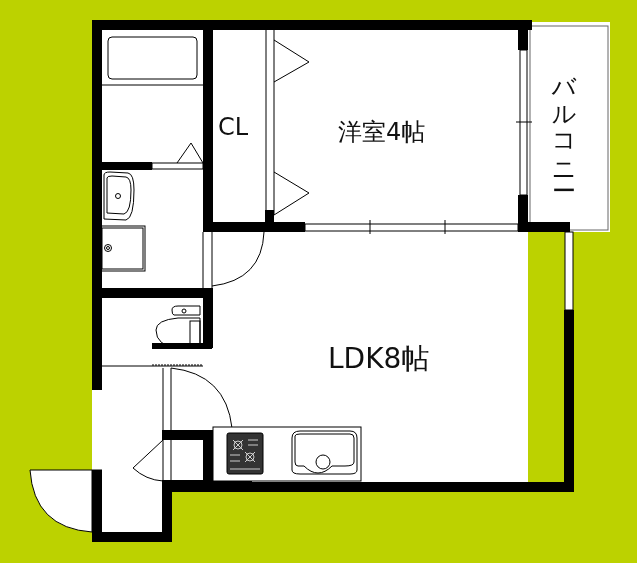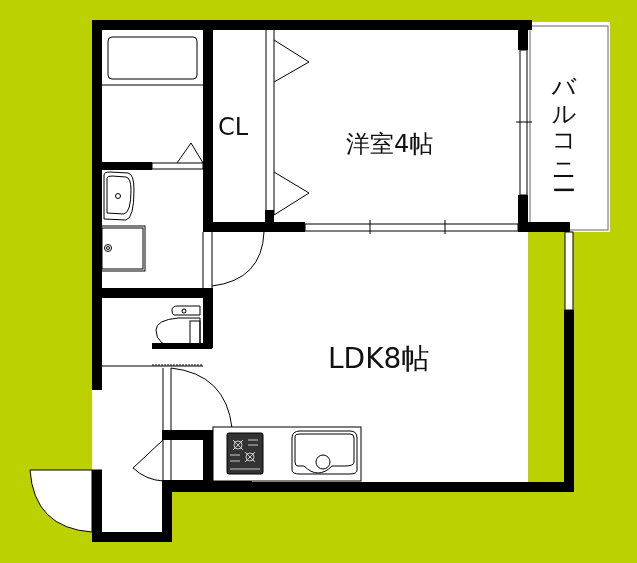--- a/index.html
+++ b/index.html
@@ -145,15 +145,15 @@
   </g>
 
   <g fill="none" stroke="#000" stroke-width="1">
     <path d="M292 438 Q292 431 300 431 L350 431 Q357 431 357 438 L357 470 Q357 474 350 474 L300 474 Q292 474 292 470 Z"></path>
     <path d="M295 436 Q295 434 300 434 L350 434 Q354 434 354 438 L354 462 Q354 466 345 466 L332 466 Q325 473 318 473 Q311 473 304 466 L298 466 Q295 466 295 462 Z"></path>
     <circle cx="323" cy="462" r="7"></circle>
   </g>
 </svg>
 
 <div class="label" style="left:218px; top:113px; font-size:24px;">CL</div>
-<div class="label" style="left:338px; top:128px; font-size:24px;margin-left:8px;">洋室4帖</div>
+<div class="label" style="left:338px; top:116px; font-size:24px;">洋室4帖</div>
 <div class="label vert" style="left:548px; top:60px; font-size:24px;">バルコニー</div>
 <div class="label" style="left:328px; top:340px; font-size:28px;">LDK8帖</div>
 
 </body></html>

